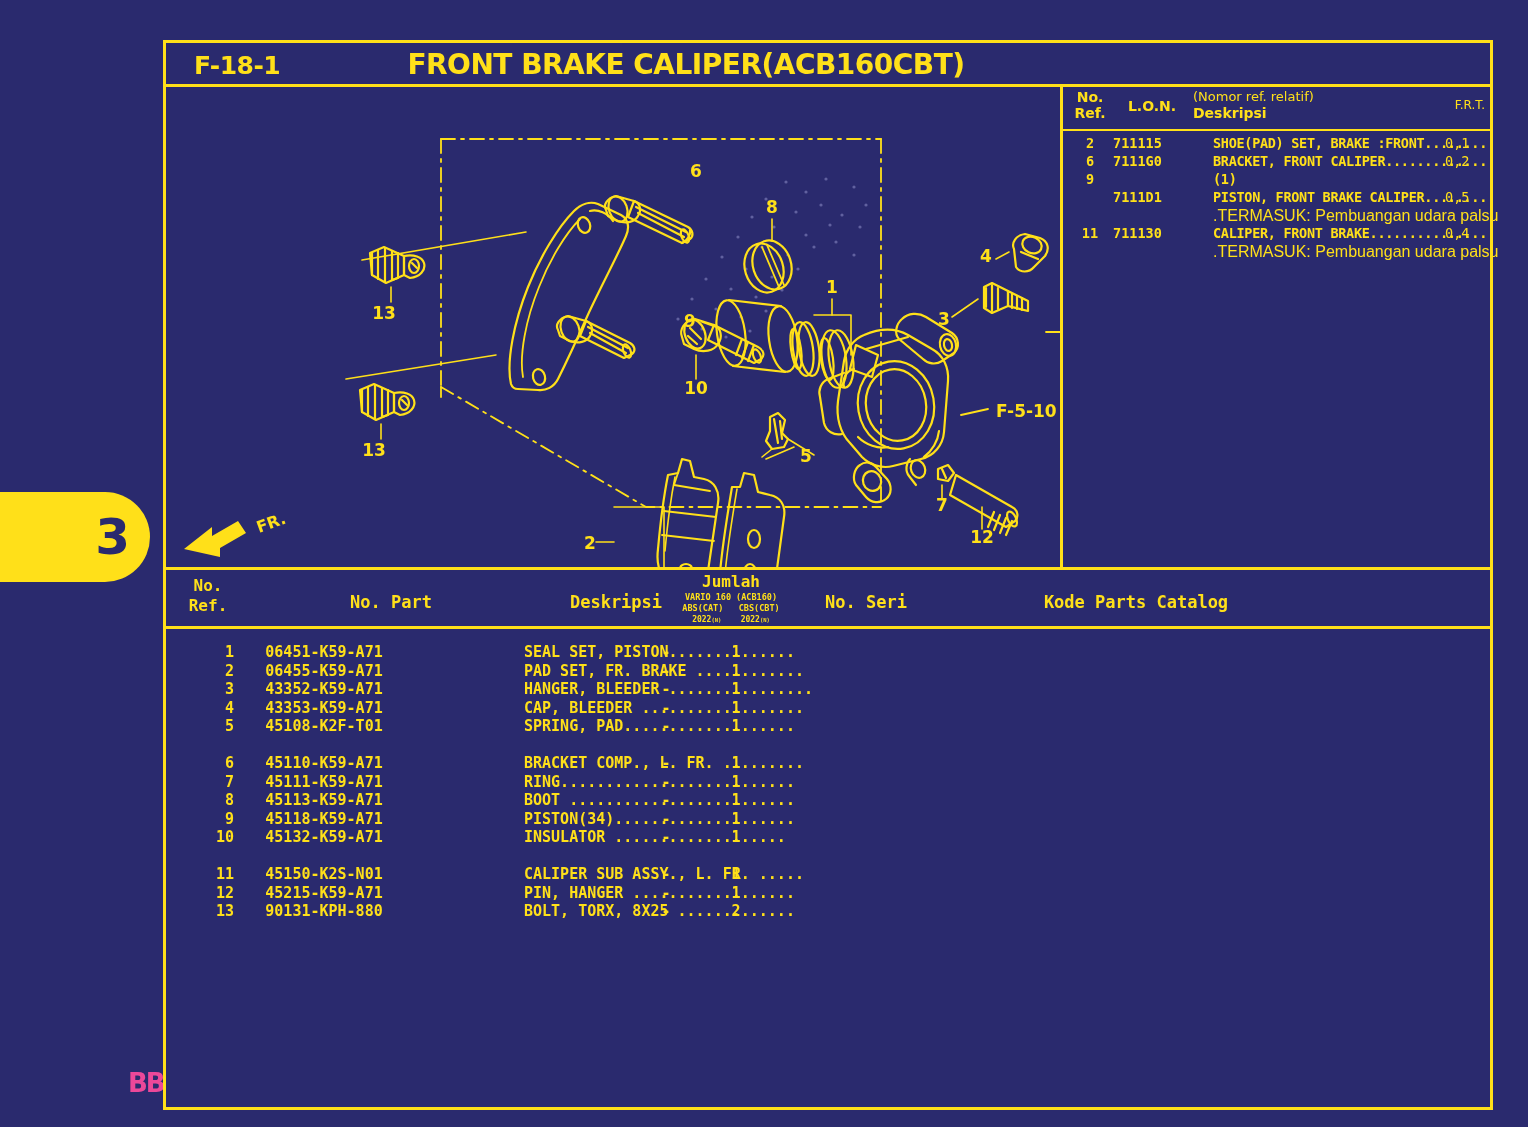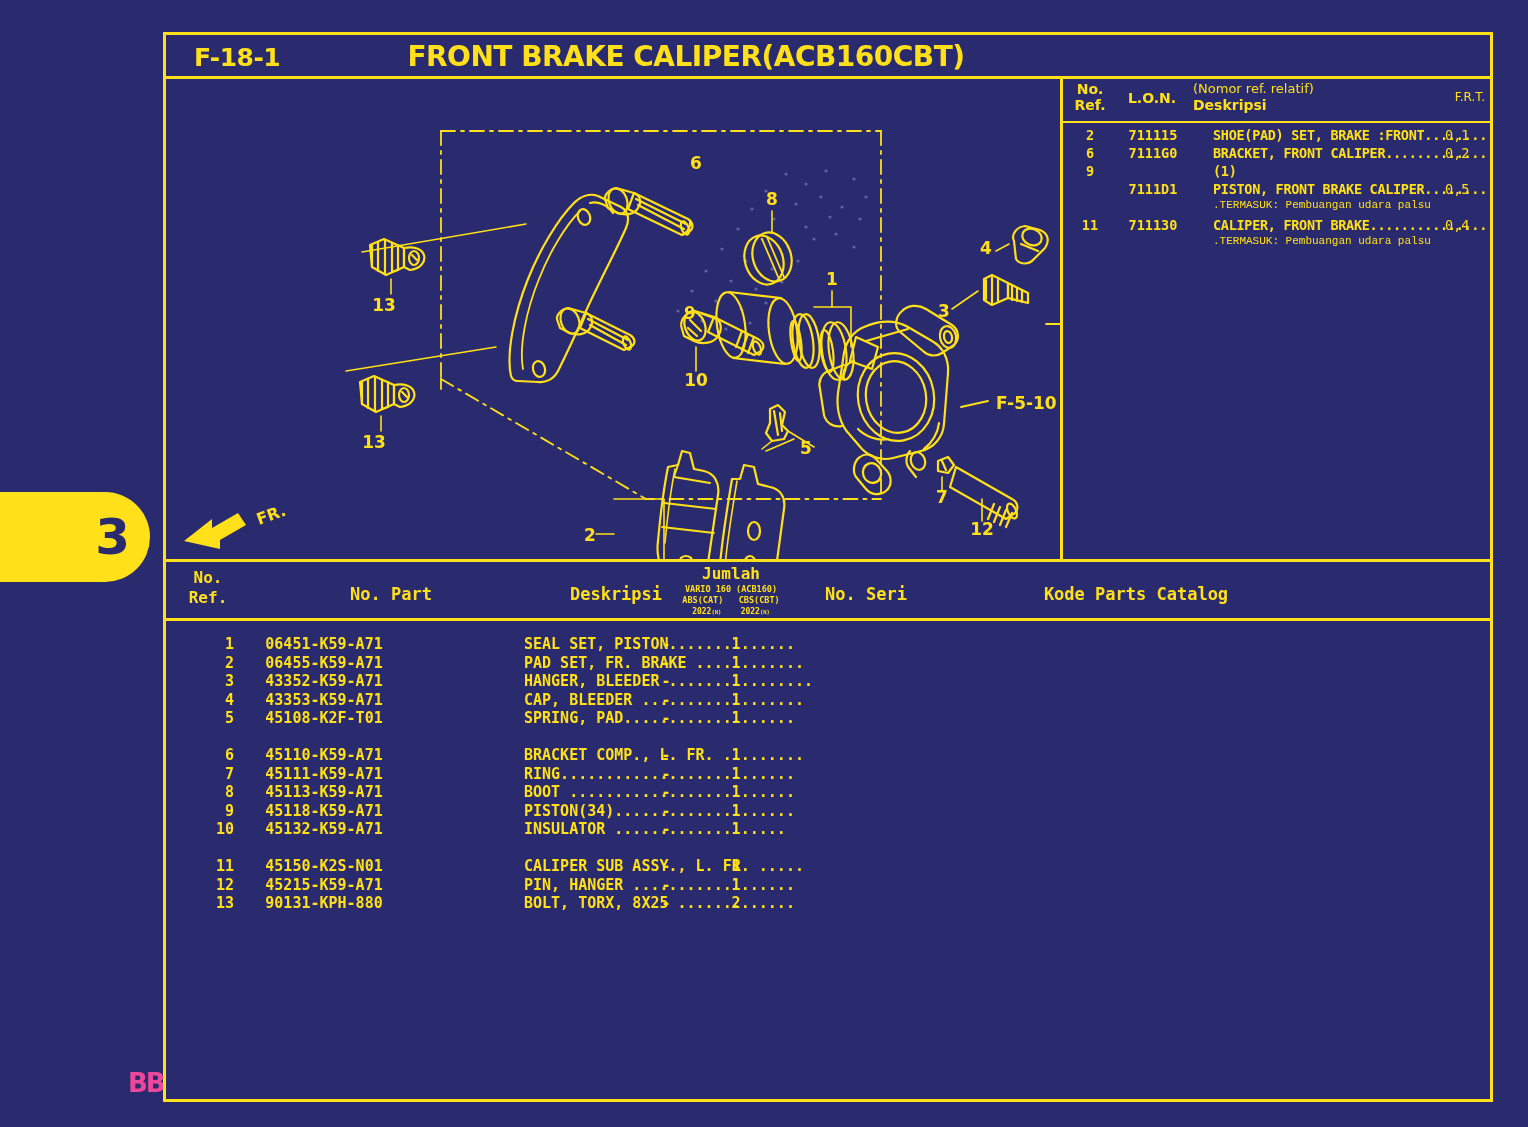--- a/index.html
+++ b/index.html
@@ -53,21 +53,21 @@
     font-family: "DejaVu Sans", sans-serif;
     font-size: 50px;
     font-weight: bold;
     color: #2a2a6e;
     line-height: 1;
   }
   
   .frame {
     position: absolute;
     left: 163px;
-    top: 32px;
+    top: 40px;
     width: 1330px;
     height: 1070px;
     border: 3px solid #ffe019;
     box-sizing: border-box;
   }
   
   .title-bar {
     position: absolute;
     left: 0; top: 0;
     width: 100%;
@@ -137,23 +137,23 @@
     text-align:left; font-size:13px; line-height:1.25;
   }
   .lon-h-desc b { font-weight:bold; font-size:14px; }
   .lon-h-frt {
     position:absolute; right:8px; top:11px;
     font-size:12px; font-weight:normal;
   }
   .lon-rows { position:relative; padding-top:4px; font-size:13.5px; }
   .lon-row { position:relative; height:18px; white-space:nowrap; }
   .lr-ref { position:absolute; left:6px; width:42px; text-align:center; font-weight:bold; }
-  .lr-lon { position:absolute; left:50px; width:80px; text-align:center; font-weight:bold; }
+  .lr-lon { position:absolute; left:50px; width:80px; font-weight:bold; }
   .lr-desc { position:absolute; left:134px; font-weight:bold; letter-spacing:-0.3px;margin-left:16px; }
-  .lr-desc.note { font-family:Liberation Mono, monospace; font-weight:normal; font-size:11px; letter-spacing:0; }
+  .lr-desc.note { font-family:Liberation Sans, sans-serif; font-weight:normal; font-size:16px; letter-spacing:0; }
   .lr-frt { position:absolute; left:382px; font-weight:normal; }
   
   .parts-panel {
     position: absolute;
     left: 0;
     top: 527px;
     width: 100%;
     bottom: 0;
     box-sizing: border-box;
   }

